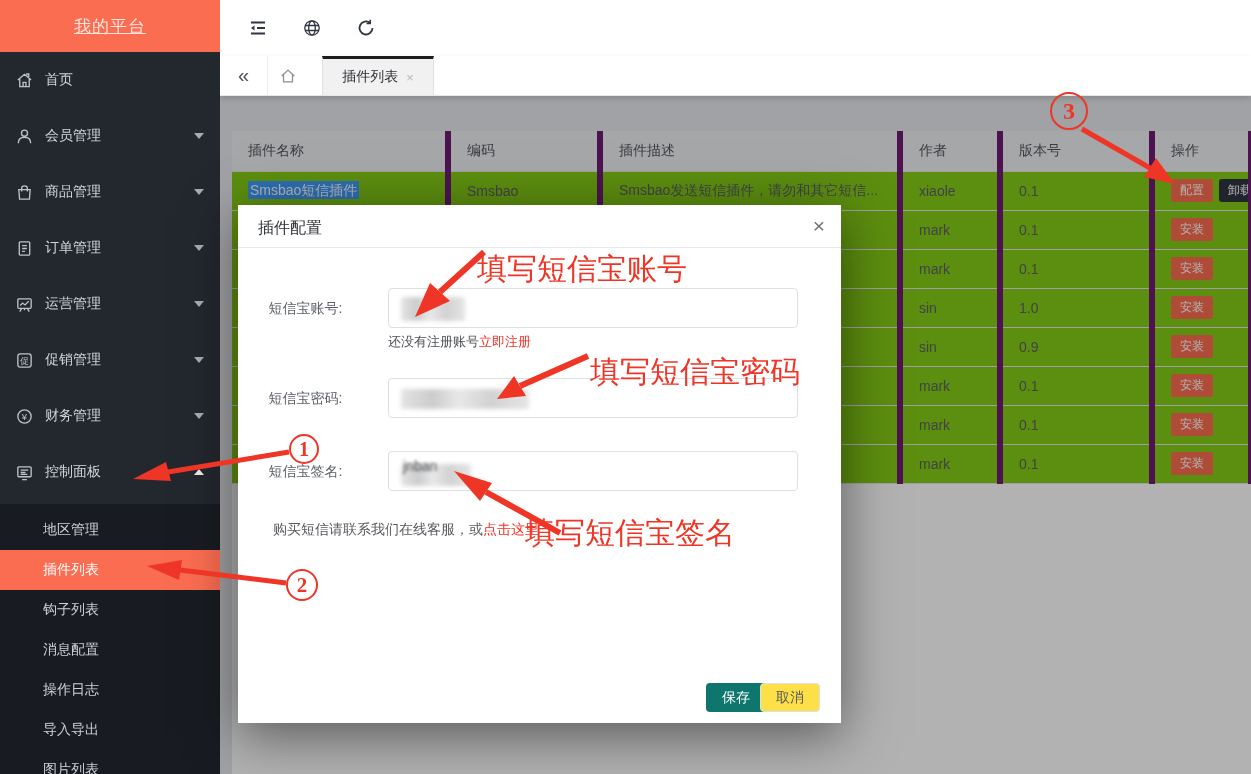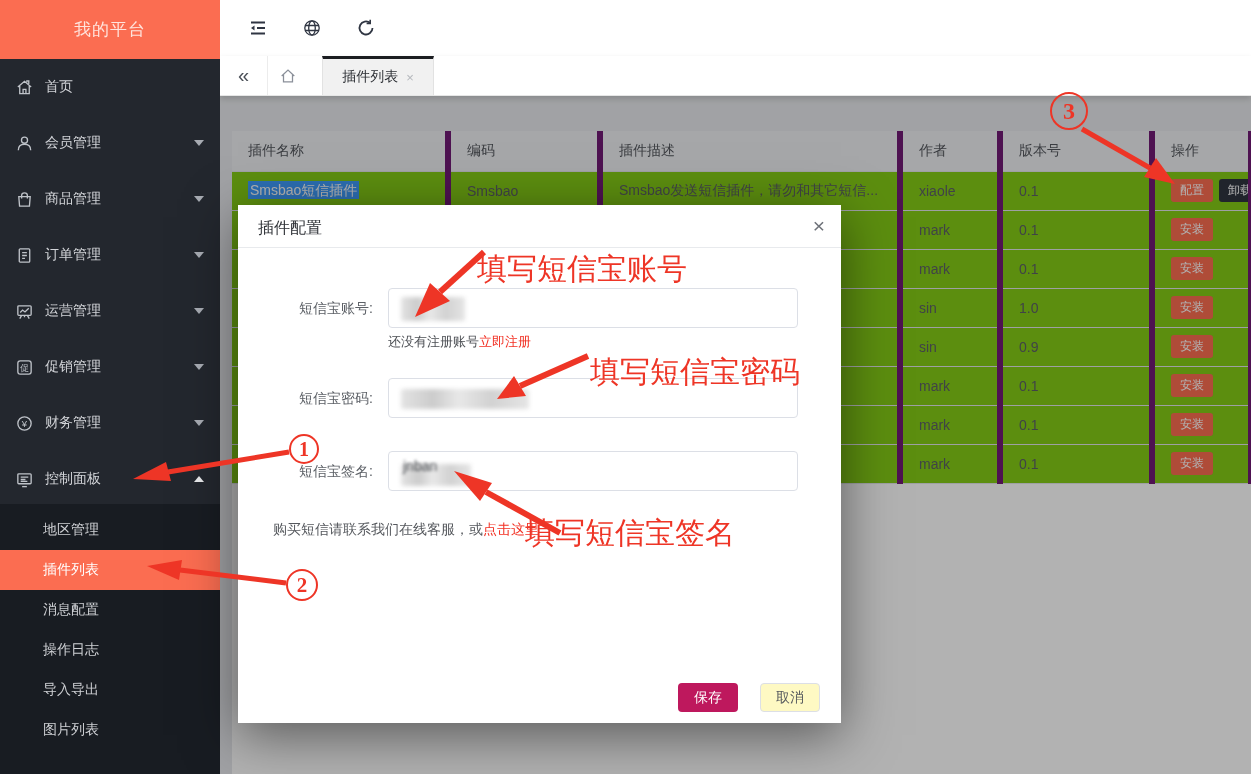--- a/index.html
+++ b/index.html
@@ -1,21 +1,21 @@
 <!DOCTYPE html>
 <html><head>
 <meta charset="utf-8">
 <style>
   * { margin:0; padding:0; box-sizing:border-box; }
   html,body { width:1251px; height:774px; overflow:hidden; font-family:"Liberation Sans","DejaVu Sans",sans-serif; background:#fff; }
   .stage { position:relative; width:1251px; height:774px; overflow:hidden; }
 
   
   .sidebar { position:absolute; left:0; top:0; width:220px; height:774px; background:#23272e; z-index:5; }
-  .logo { height:59px; background:#fb6d51; color:#ffe3dc; font-size:17px; display:flex; align-items:center; justify-content:center; letter-spacing:1px; }
+  .logo { height:52px; background:#fb6d51; color:#ffe3dc; font-size:17px; display:flex; align-items:center; justify-content:center; letter-spacing:1px;text-decoration:underline; }
   .side-item { height:56px; display:flex; align-items:center; padding:0 16px 0 15px; color:#d3d5d9; font-size:14px; cursor:pointer; }
   .side-item .sicon { width:19px; height:19px; margin-right:11px; flex:0 0 19px; color:#bfc3c9; }
   .side-item .slabel { flex:1; }
   .chev { width:0; height:0; border-left:5px solid transparent; border-right:5px solid transparent; }
   .chev.down { border-top:6px solid #a7abb2; }
   .chev.up { border-bottom:6px solid #e8e9eb; }
   .submenu { position:absolute; left:0; top:504px; width:220px; height:270px; background:#181c22; padding-top:6px; }
   .sub-item { height:40px; display:flex; align-items:center; padding-left:43px; color:#cfd1d5; font-size:14px; cursor:pointer;text-align:right; }
   .sub-item.active { background:#fb6d51; color:#fff; }
 
@@ -40,30 +40,30 @@
   .btn-sm { display:inline-block; font-size:12px; color:#fff; padding:4px 9px; border-radius:3px; cursor:pointer; line-height:1.2; }
   .btn-orange { background:#fb6d51; }
   .btn-dark { background:#2e3440; margin-left:6px; }
 
   
   .overlay { position:absolute; left:220px; top:96px; width:1031px; height:678px; background:rgba(0,0,0,0.30); z-index:10; }
   .modal { position:absolute; left:238px; top:205px; width:603px; height:518px; background:#fff; z-index:20; box-shadow:0 12px 50px rgba(0,0,0,0.5); }
   .modal-title { position:absolute; left:20px; top:13px; font-size:16px; color:#2f3237; }
   .modal-close { position:absolute; right:16px; top:9px; font-size:21px; color:#6d7178; cursor:pointer; }
   .modal-divider { position:absolute; left:0; top:42px; width:100%; height:1px; background:#e8eaed; }
-  .fld-label { position:absolute; width:135px; text-align:right; font-size:14px; color:#5c6066; }
+  .fld-label { position:absolute; width:135px; text-align:center; font-size:14px; color:#5c6066; }
   .input-box { position:absolute; left:150px; width:410px; height:40px; border:1px solid #dcdfe6; border-radius:4px; background:#fff; }
   .mosaic { position:absolute; background:linear-gradient(90deg,#e3e3e3,#cccccc 25%,#e8e8e8 45%,#d2d2d2 70%,#e5e5e5); filter:blur(2px); border-radius:2px; }
   .blur-text { position:absolute; left:14px; top:6px; font-size:14px; color:#4b4e53; filter:blur(1.6px); }
   .helper { position:absolute; left:150px; top:128px; font-size:13px; color:#4c4f54; }
   .rlink { color:#f23023; cursor:pointer; }
   .footnote { position:absolute; left:35px; top:316px; font-size:14px; color:#56595e; }
   .btn { position:absolute; top:478px; width:60px; height:29px; border-radius:4px; font-size:14px; display:flex; align-items:center; justify-content:center; cursor:pointer; }
-  .btn-save { left:440px; background:#be185d; color:#fff; }
-  .btn-cancel { left:522px; background:#fef9c3; color:#55585d; border:1px solid #dcdfe6; }
+  .btn-save { left:468px; background:#0f766e; color:#fff; }
+  .btn-cancel { left:522px; background:#fde047; color:#55585d; border:1px solid #dcdfe6; }
 
   
   .ann { position:absolute; left:0; top:0; width:1251px; height:774px; z-index:30; pointer-events:none; }
   .ann-label { position:absolute; color:#ee3526; font-family:"Liberation Serif","DejaVu Serif",serif; font-size:30px; white-space:nowrap; }
   .ann-circle { position:absolute; border:2px solid #ee3526; border-radius:50%; color:#ee3526; display:flex; align-items:center; justify-content:center; font-family:"Liberation Serif","DejaVu Serif",serif; font-weight:bold; }
   svg.arrows { position:absolute; left:0; top:0; }
 </style>
 </head>
 <body>
 
@@ -134,20 +134,21 @@
           <path d="M6 7.5 H14 M6 10 H11 M6 12 H13"></path>
           <path d="M7.5 17.5 H12.5"></path>
         </svg>
       <span class="slabel">控制面板</span>
       <span class="chev up"></span>
     </div>
 
     <div class="submenu">
       <div class="sub-item">地区管理</div>
       <div class="sub-item active">插件列表</div>
+      <div class="sub-item">钩子列表</div>
       <div class="sub-item">消息配置</div>
       <div class="sub-item">操作日志</div>
       <div class="sub-item">导入导出</div>
       <div class="sub-item">图片列表</div>
     </div>
   </div>
 
   <div class="topbar">
     <svg class="tbicon" viewBox="0 0 20 20" fill="none" stroke="currentColor" stroke-width="1.8">
         <path d="M3 4.5 H17 M9 10 H17 M3 15.5 H17"></path>

